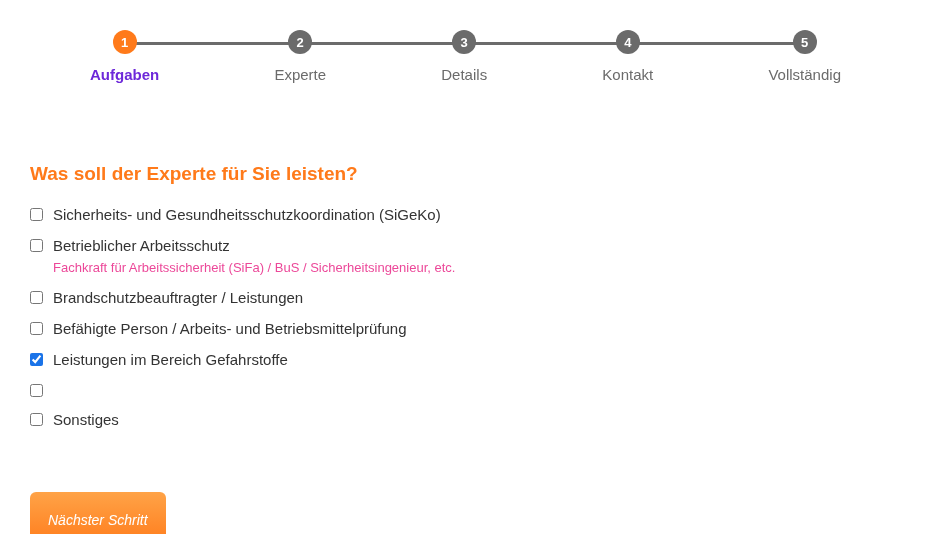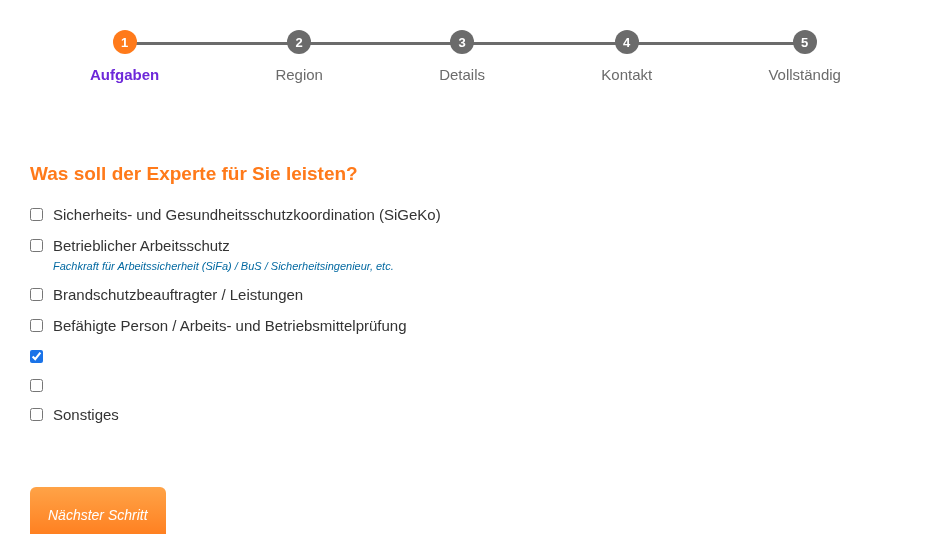--- a/index.html
+++ b/index.html
@@ -82,25 +82,24 @@
       width: 13px;
       height: 13px;
       margin-top: 2px;
       accent-color: #1a73e8;
     }
     .option-label {
       font-size: 15px;
       color: #333;
     }
     .option-sublabel {
-      font-size: 11px;
-      color: #0369a1;
+      font-size: 13px;
+      color: #ec4899;
       margin-left: 23px;
       margin-top: -8px;
-      font-style: italic;
     }
     .next-button {
       background: linear-gradient(to bottom, #ffa347, #ff7a1a);
       color: #fff;
       border: none;
       border-radius: 6px;
       padding: 20px 18px;
       font-size: 14px;
       cursor: pointer;
       box-shadow: 0 1px 0 rgba(0,0,0,0.1);
@@ -115,21 +114,21 @@
 <div class="stepper">
   <div class="stepper-line"></div>
 
   <div class="step">
     <div class="step-circle active">1</div>
     <div class="step-label active">Aufgaben</div>
   </div>
 
   <div class="step">
     <div class="step-circle">2</div>
-    <div class="step-label">Region</div>
+    <div class="step-label">Experte</div>
   </div>
 
   <div class="step">
     <div class="step-circle">3</div>
     <div class="step-label">Details</div>
   </div>
 
   <div class="step">
     <div class="step-circle">4</div>
     <div class="step-label">Kontakt</div>
@@ -161,20 +160,21 @@
     <span class="option-label">Brandschutzbeauftragter / Leistungen</span>
   </div>
 
   <div class="option-row">
     <input type="checkbox" style="">
     <span class="option-label">Befähigte Person / Arbeits- und Betriebsmittelprüfung</span>
   </div>
 
   <div class="option-row">
     <input type="checkbox" checked="" style="">
+    <span class="option-label">Leistungen im Bereich Gefahrstoffe</span>
   </div>
 
   <div class="option-row">
     <input type="checkbox" style="">
   </div>
 
   <div class="option-row">
     <input type="checkbox" style="">
     <span class="option-label">Sonstiges</span>
   </div>

